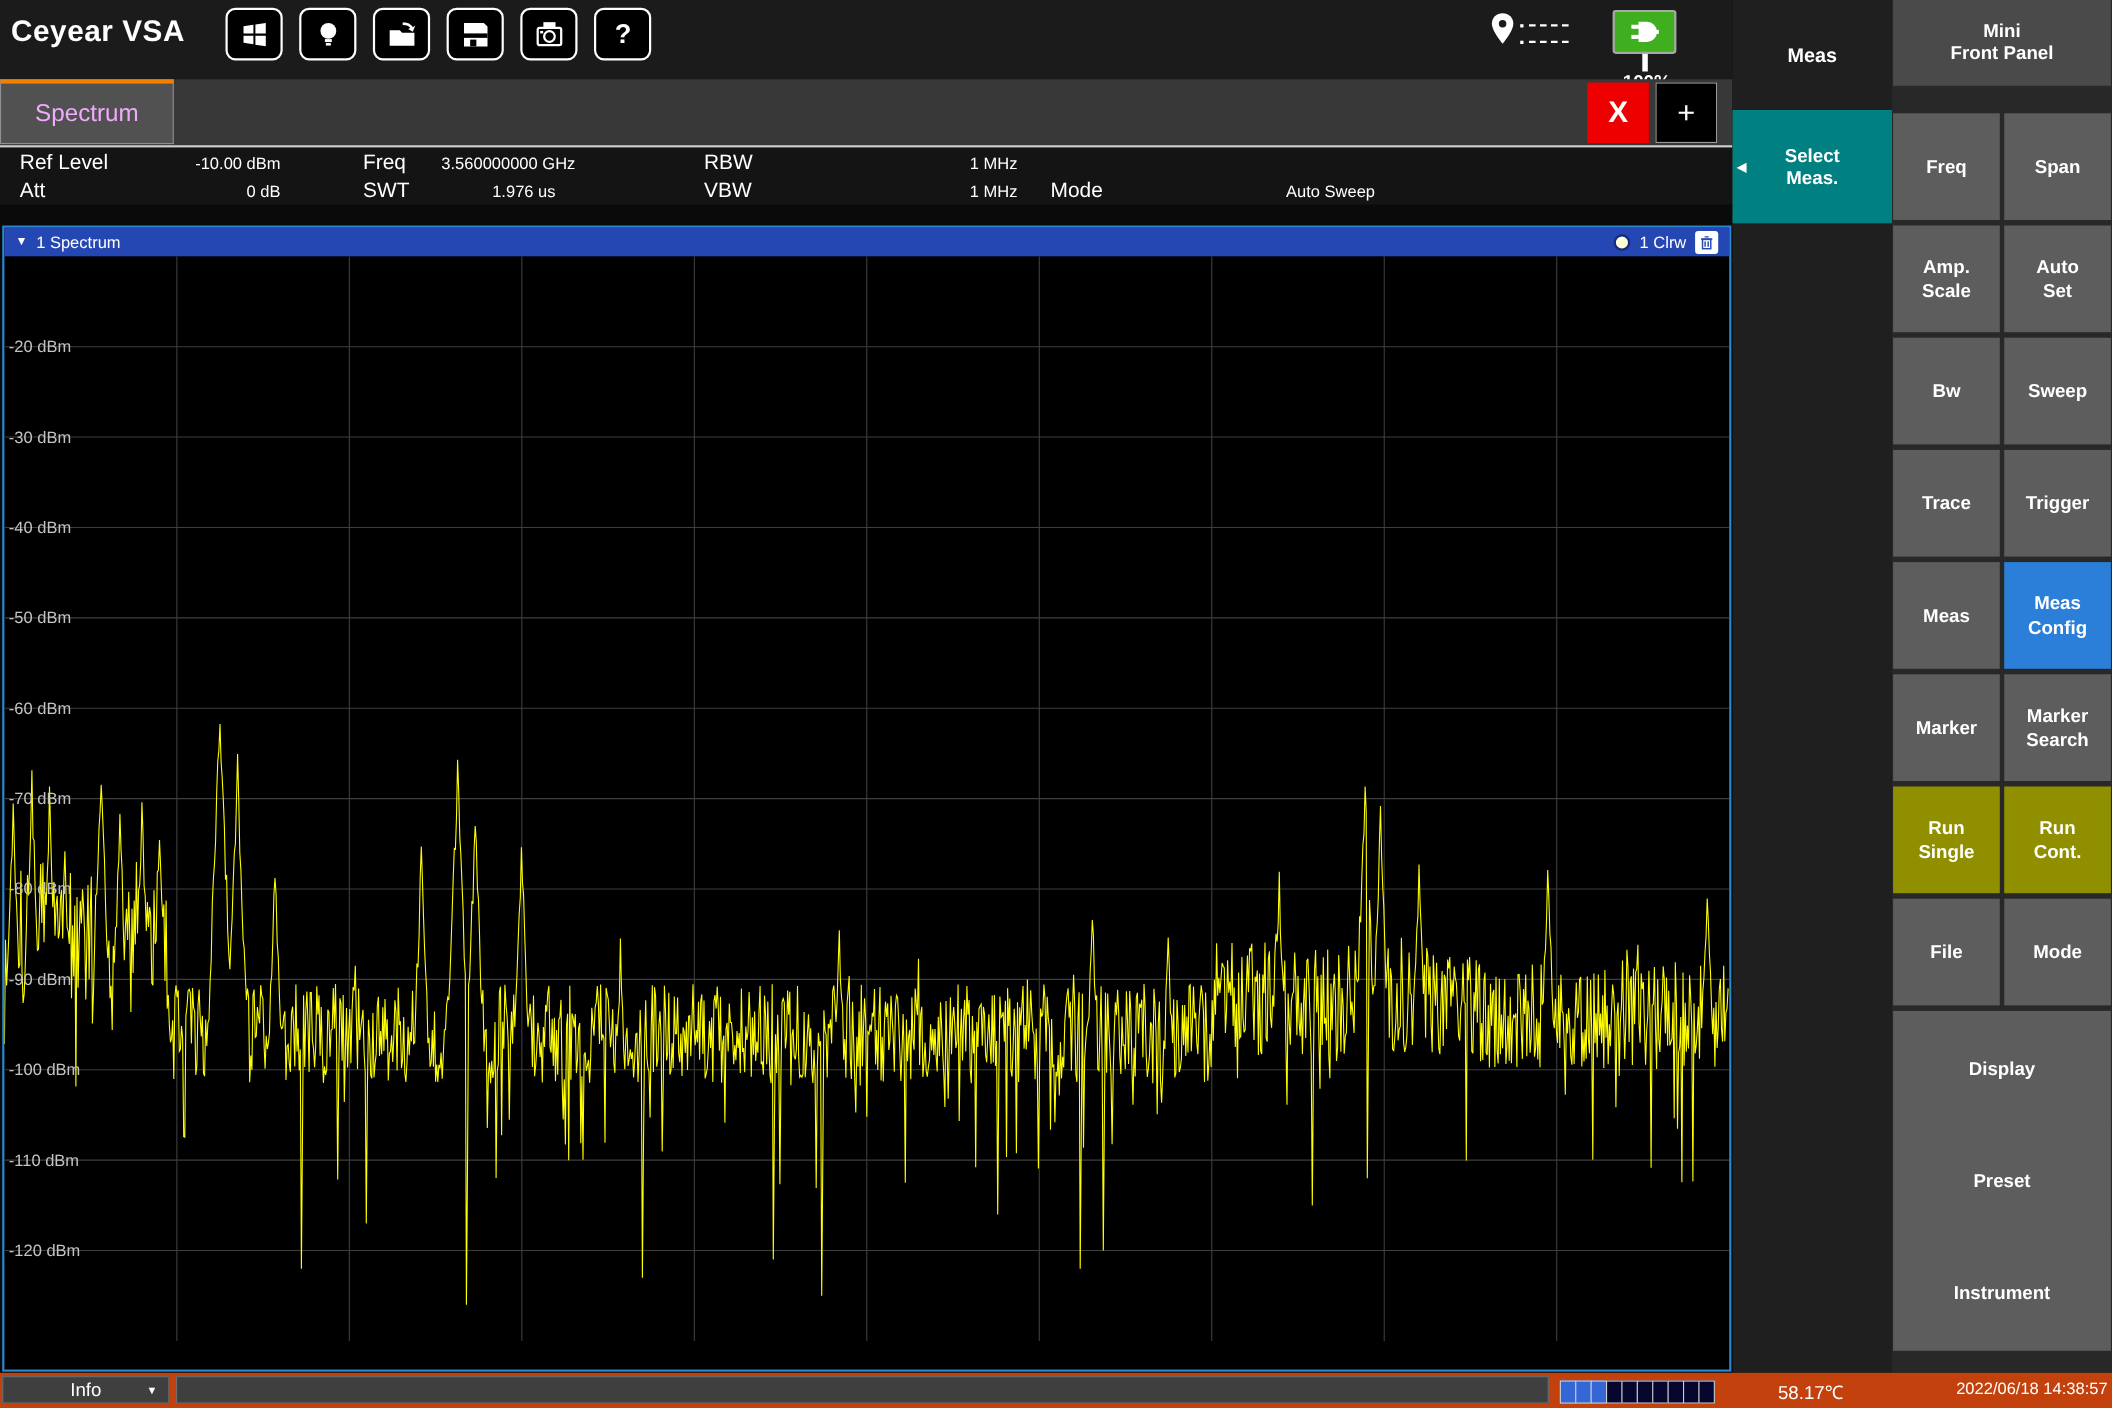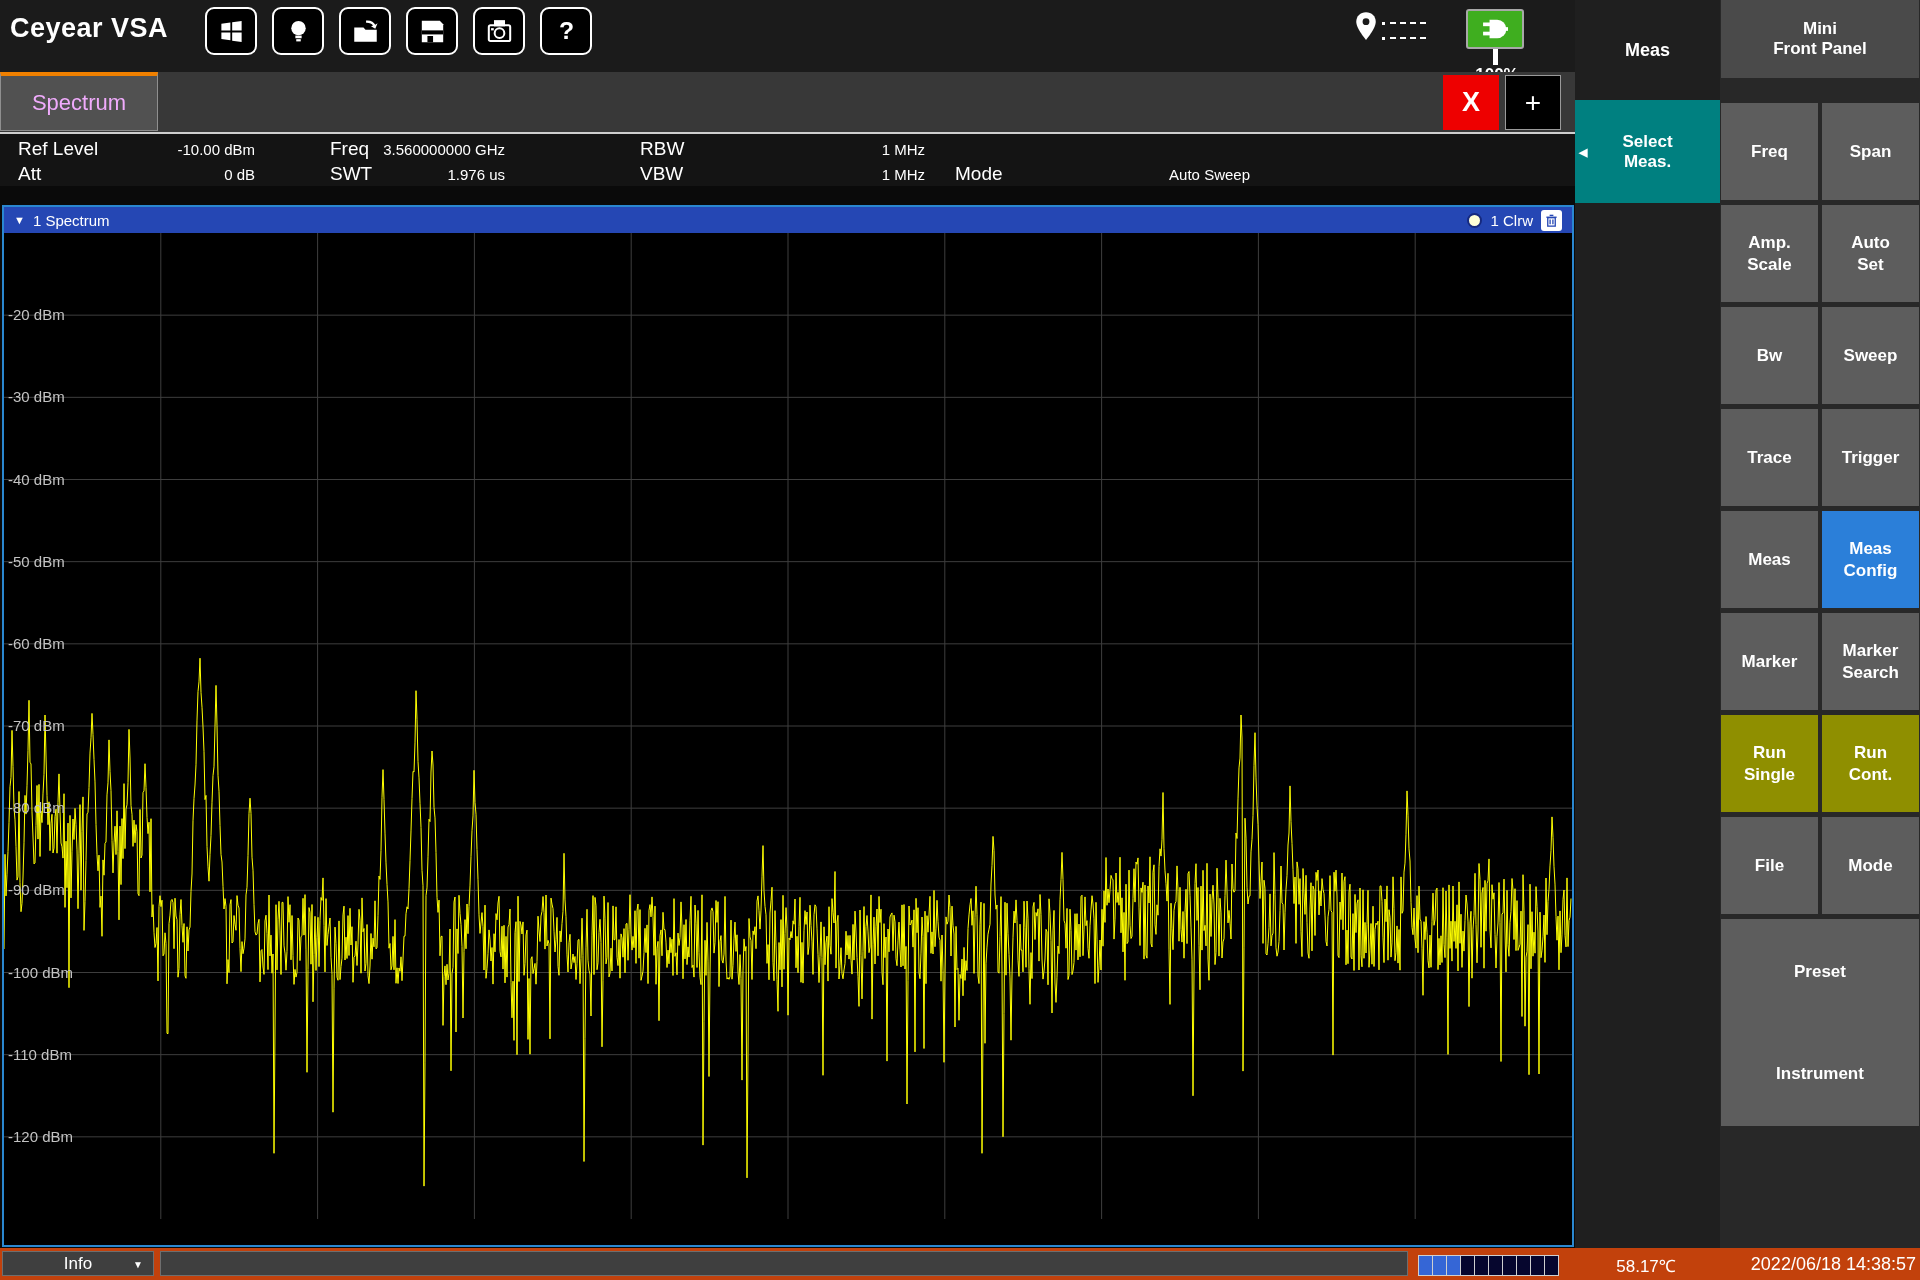--- a/index.html
+++ b/index.html
@@ -66,21 +66,21 @@
   #bottombar{left:0;top:1248px;width:1920px;height:32px;background:#c2410c;}
   #info-box{left:2px;top:3px;width:152px;height:25px;background:#3f3f3f;border:1px solid #6e6e6e;box-sizing:border-box;
     display:flex;align-items:center;justify-content:center;font-size:17px;gap:0;}
   #info-caret{position:absolute;right:10px;top:7px;font-size:10px;}
   #msg-field{left:160px;top:3px;width:1248px;height:25px;background:#3f3f3f;border:1px solid #6e6e6e;box-sizing:border-box;
     font-size:15px;line-height:23px;padding:0 6px;}
   #progress{left:1418px;top:7px;display:flex;}
   .pcell{width:13px;height:19px;background:#06062e;border:1px solid #cfcfcf;margin-right:-1px;}
   .pcell.filled{background:#3566d6;}
   #temp{left:1598px;top:6px;width:96px;font-size:17px;text-align:center;}
-  #datetime{left:1716px;top:6px;width:200px;font-size:18px;text-align:right;}
+  #datetime{left:1716px;top:6px;width:200px;font-size:15px;text-align:right;}
   .pre{white-space:pre-line;}
 </style>
 </head>
 <body>
 
 <div id="topbar" class="abs">
   <div id="app-title" class="abs">Ceyear VSA</div>
   <div id="icon-row" class="abs">
       <div class="icon-box">
         <svg viewBox="0 0 24 24" fill="#fff">
@@ -150,21 +150,21 @@
 <div id="tabbar" class="abs">
   <div id="tab-spectrum" class="abs">Spectrum</div>
   <div id="tab-close" class="abs">X</div>
   <div id="tab-add" class="abs">+</div>
 </div>
 
 <div id="settings" class="abs">
   <span class="s-label" style="left:18px;top:4px;">Ref Level</span>
   <span class="s-value" style="left:95px;top:4px;width:160px;">-10.00 dBm</span>
   <span class="s-label" style="left:330px;top:4px;">Freq</span>
-  <span class="s-value" style="left:345px;top:4px;width:160px;">3.560000000 GHz</span>
+  <span class="s-value" style="left:335px;top:4px;width:160px;padding-left:28px;">3.560000000 GHz</span>
   <span class="s-label" style="left:640px;top:4px;">RBW</span>
   <span class="s-value" style="left:770px;top:4px;width:155px;">1 MHz</span>
   <span class="s-label" style="left:18px;top:29px;">Att</span>
   <span class="s-value" style="left:95px;top:29px;width:160px;">0 dB</span>
   <span class="s-label" style="left:330px;top:29px;">SWT</span>
   <span class="s-value" style="left:345px;top:29px;width:160px;">1.976 us</span>
   <span class="s-label" style="left:640px;top:29px;">VBW</span>
   <span class="s-value" style="left:770px;top:29px;width:155px;">1 MHz</span>
   <span class="s-label" style="left:955px;top:29px;">Mode</span>
   <span class="s-value" style="left:1060px;top:29px;width:190px;">Auto Sweep</span>
@@ -254,20 +254,21 @@
 Config</div>
       <div class="panel-btn default">Marker</div>
       <div class="panel-btn default">Marker
 Search</div>
       <div class="panel-btn active-olive">Run
 Single</div>
       <div class="panel-btn active-olive">Run
 Cont.</div>
       <div class="panel-btn default">File</div>
       <div class="panel-btn default">Mode</div>
+      <div class="panel-btn default wide">Display</div>
       <div class="panel-btn default wide">Preset</div>
       <div class="panel-btn default wide">Instrument</div>
     </div>
 </div>
 
 <div id="bottombar" class="abs">
   <div id="info-box" class="abs">
     <span>Info</span>
     <span id="info-caret">▼</span>
   </div>

